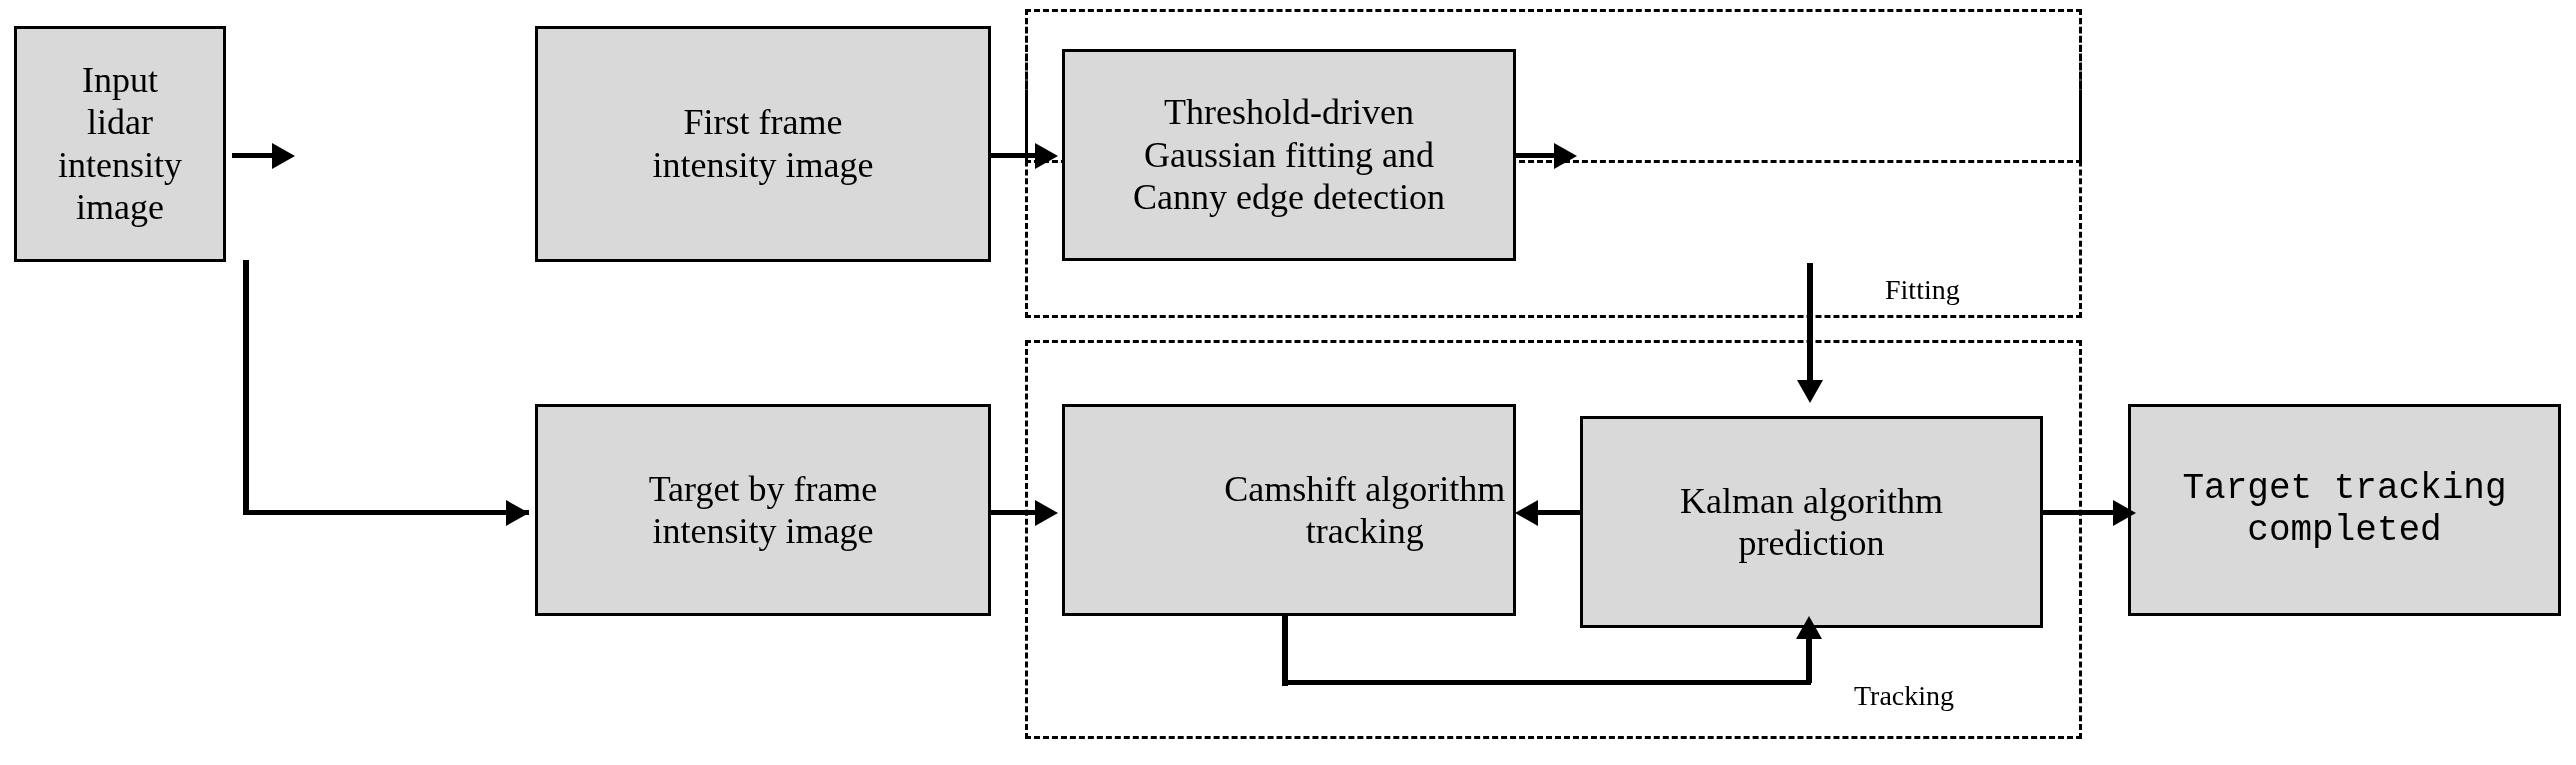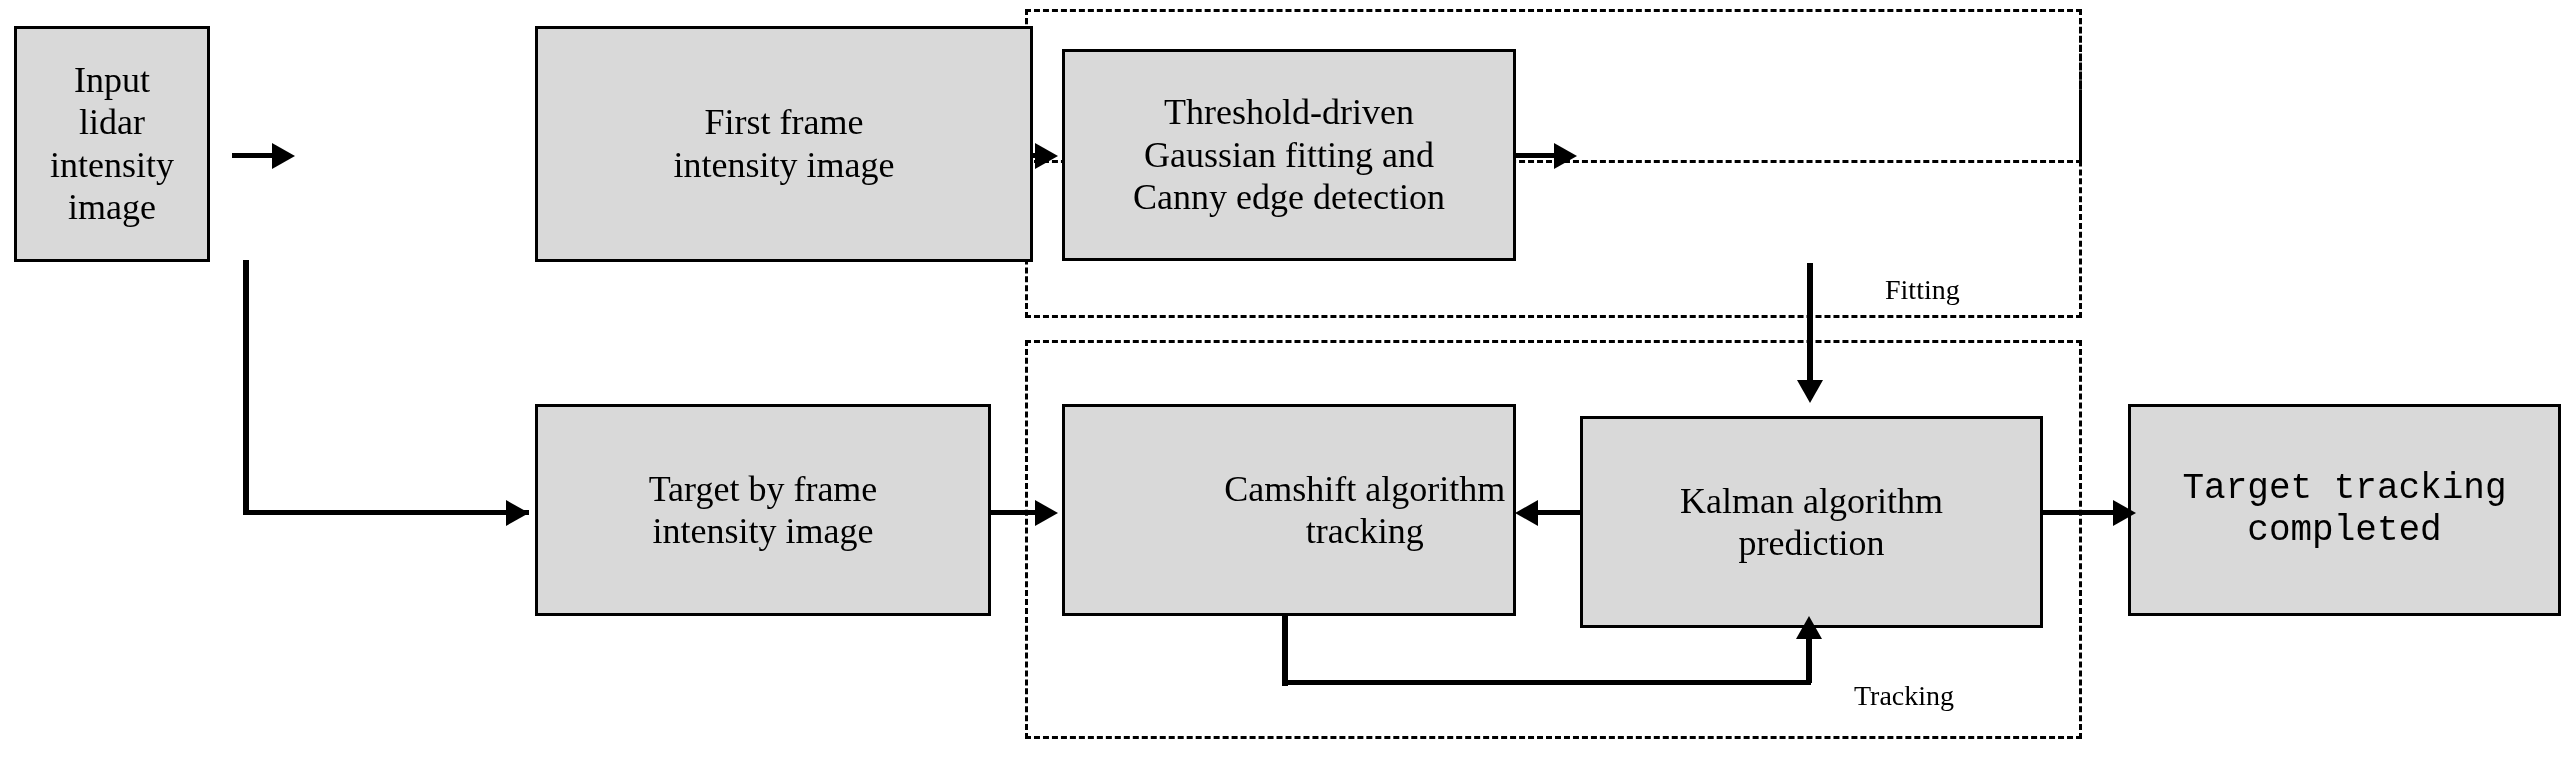--- a/index.html
+++ b/index.html
@@ -116,26 +116,26 @@
   <div class="arrow arrow-left" style="left:1515px; top:500px;"></div>
 
   <div class="conn h-line" style="left:2039px; top:510px; width:77px;"></div>
   <div class="arrow arrow-right" style="left:2113px; top:500px;"></div>
 
   <div class="conn v-line" style="left:1282px; top:616px; width:6.2px; height:70px;"></div>
   <div class="conn h-line" style="left:1282px; top:680px; width:529px;"></div>
   <div class="conn v-line" style="left:1806px; top:637px; width:6.2px; height:46px;"></div>
   <div class="arrow arrow-up" style="left:1796px; top:616px;"></div>
 
-  <div class="node" style="left:14px; top:25.5px; width:196px; height:236px;">
+  <div class="node" style="left:14px; top:25.5px; width:212px; height:236px;">
     <span class="lines">Input
 lidar intensity image</span>
   </div>
 
-  <div class="node" style="left:535px; top:25.5px; width:498px; height:236px;">
+  <div class="node" style="left:535px; top:25.5px; width:456px; height:236px;">
     <span class="lines">First frame
 intensity image</span>
   </div>
 
   <div class="node" style="left:1062px; top:49px; width:454px; height:212px;">
     <span class="lines">Threshold-driven
 Gaussian fitting and
 Canny edge detection</span>
   </div>
 

